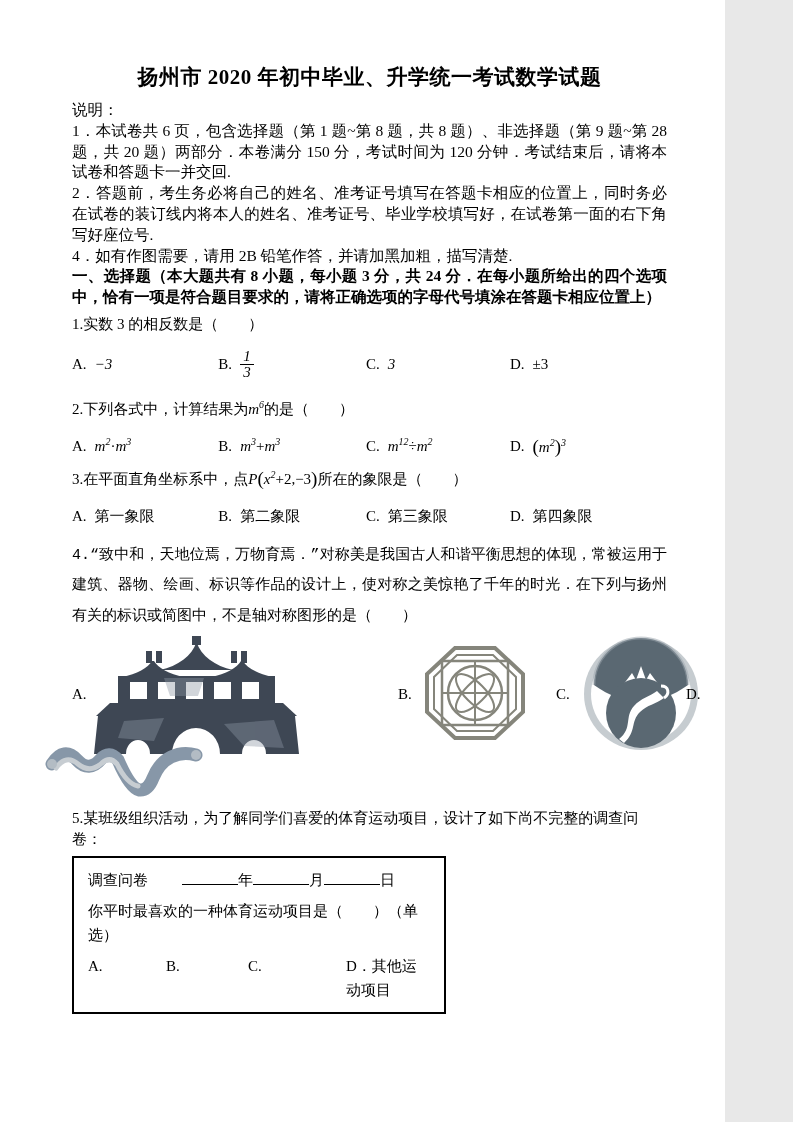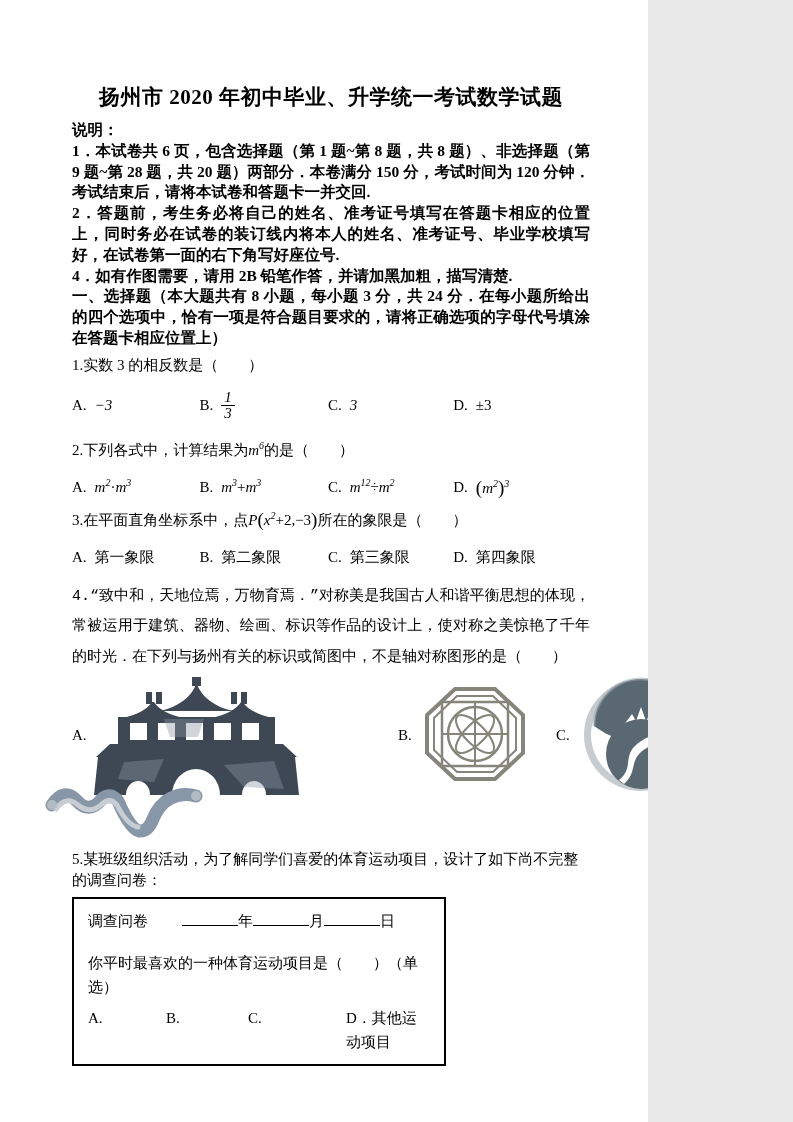--- a/index.html
+++ b/index.html
@@ -1,26 +1,26 @@
 <!DOCTYPE html>
 <html><head>
 <meta charset="utf-8">
 <style>
   * { margin:0; padding:0; box-sizing:border-box; }
   html,body { background:#e8e8e8; }
   body { width:793px; margin:0 auto; font-family:"Liberation Serif","DejaVu Serif",serif; color:#000; }
   .page {
-    position:relative; width:648px; height:1122px; background:#ffffff;
-    padding:82px 58px 0 72px; overflow:hidden;
+    position:relative; width:725px; height:1122px; background:#ffffff;
+    padding:62px 58px 0 72px; overflow:hidden;
   }
   .title {
     font-size:21px; font-weight:bold; text-align:center;
     line-height:30px; margin-bottom:8px; letter-spacing:0.5px;
   }
-  .notes { font-size:15.5px; font-weight:bold; line-height:20.8px; text-align:justify; }
+  .notes { font-size:15.5px; font-weight:normal; line-height:20.8px; text-align:justify; }
   .notes p { text-align:justify; }
   .section-heading { font-size:15.5px; font-weight:bold; line-height:20.8px; text-align:justify; }
   .stem { font-size:15px; line-height:21px; margin-top:8px; }
   .options {
     display:grid; grid-template-columns:24.6% 24.8% 24.2% auto;
     font-size:15px; align-items:center;
   }
   .opt { display:flex; align-items:center; }
   .opt-label { margin-right:8px; }
   .math { font-family:"Liberation Serif","DejaVu Serif",serif; font-style:italic; }
@@ -37,21 +37,21 @@
   .q3-options { margin-top:16px; height:22px; }
   .q4-stem { margin-top:13px; line-height:30.5px; text-align:justify;font-family:Liberation Mono, monospace; }
   .figures { position:relative; height:170px; margin-top:2px; }
   .fig-label { position:absolute; font-size:15px; }
   .fig { position:absolute; }
   .q5-stem { margin-top:4px; }
   .survey-box {
     margin-top:6px; width:374px; border:2px solid #000;
     padding:10px 14px; font-size:15px;
   }
-  .survey-line1 { line-height:24px; margin-bottom:18px; display:flex; align-items:baseline;text-align:center; }
+  .survey-line1 { line-height:24px; margin-bottom:7px; display:flex; align-items:baseline;text-align:center; }
   .survey-line2 { line-height:24px; margin-bottom:7px; }
   .survey-opts { line-height:24px; display:grid; grid-template-columns:78px 82px 98px auto; }
   .blank { display:inline-block; width:56px; border-bottom:1px solid #000; height:14px; }
   .survey-title-gap { width:34px; display:inline-block; }
   .continuation { margin-top:36px; font-size:15px; line-height:21px; text-align:justify; }
   .footer {
     position:absolute; left:0; right:0; top:1062px; text-align:center;
     font-size:17px; color:#a3a3a3; font-family:"Liberation Sans","DejaVu Sans",sans-serif;
   }
 </style>

